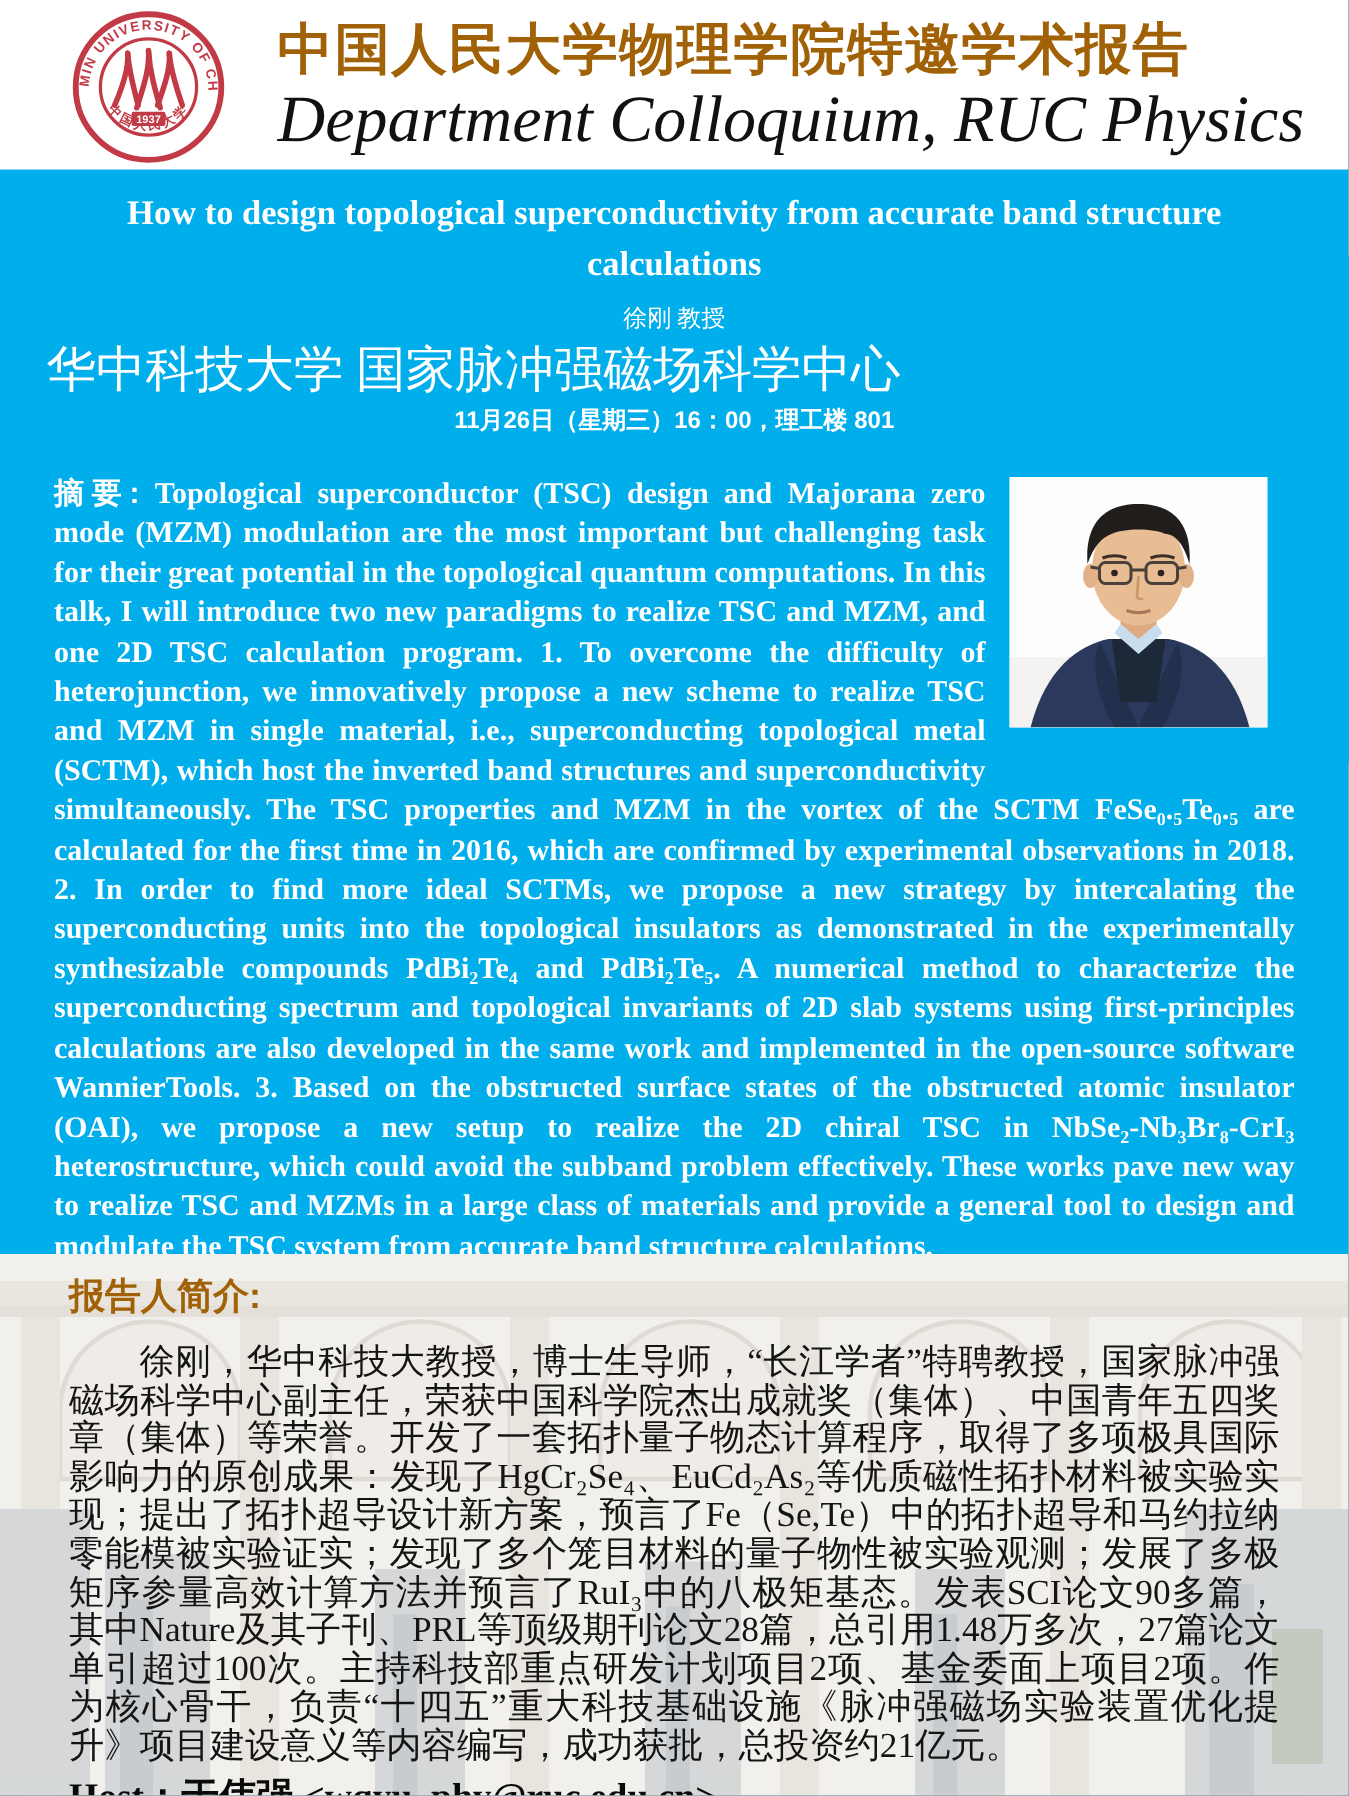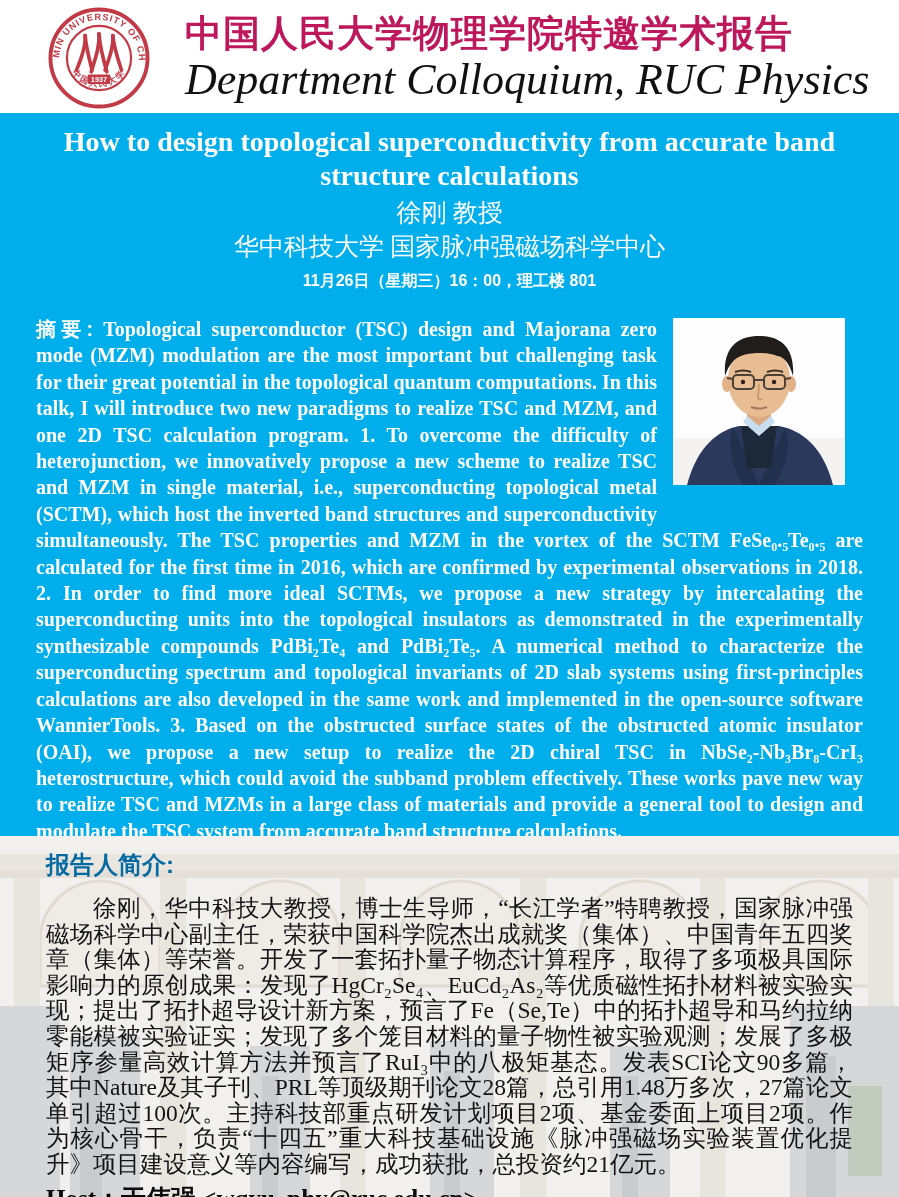--- a/index.html
+++ b/index.html
@@ -9,41 +9,41 @@
     background:#ffffff; overflow:hidden;
     font-family:"Liberation Serif","DejaVu Serif",serif;
   }
 
   
   .header { position:absolute; top:0; left:0; width:899px; height:113px; background:#fff; }
   .seal { position:absolute; left:47px; top:6px; width:104px; height:104px; }
   .header-titles { position:absolute; left:185px; top:10px; width:680px; }
   .header-title-cn {
     font-family:Liberation Serif, serif;
-    font-weight:bold; font-size:37px; line-height:47px; color:#be185d; letter-spacing:1px;
+    font-weight:bold; font-size:37px; line-height:47px; color:#a16207; letter-spacing:1px;
     white-space:nowrap;
   }
   .header-title-en {
     font-family:"Liberation Serif","DejaVu Serif",serif;
     font-weight:normal; font-style:italic; font-size:44px; line-height:46px; color:#111;
     white-space:nowrap;
   }
 
   
   .banner {
     position:absolute; top:113px; left:0; width:899px; height:723px;
     background:#00aeec; color:#ffffff;
   }
   .talk-title {
     margin:12px auto 0; width:800px; text-align:center;
-    font-weight:bold; font-size:28px; line-height:34px;
-    font-family:"Liberation Serif","DejaVu Serif",serif;
-  }
-  .talk-speaker { margin-top:3px; text-align:center; font-size:25px; line-height:34px; font-weight:normal; }
-  .talk-affiliation { text-align:center; font-size:25px; line-height:34px; }
+    font-weight:bold; font-size:23px; line-height:34px;
+    font-family:"Liberation Serif","DejaVu Serif",serif;
+  }
+  .talk-speaker { margin-top:3px; text-align:center; font-size:16px; line-height:34px; font-weight:normal; }
+  .talk-affiliation { text-align:left; font-size:33px; line-height:34px;margin-left:31px; }
   .talk-datetime {
     text-align:center; font-size:16px; line-height:34px; font-weight:bold;
     font-family:"Liberation Sans","DejaVu Sans",sans-serif;
   }
   .abstract {
     margin:18px 36px 0 36px; text-align:justify;
     font-size:20px; line-height:26.4px; font-weight:bold;
     font-family:"Liberation Serif","DejaVu Serif",serif;
   }
   .abstract-label {
@@ -57,21 +57,21 @@
 
   
   .bio {
     position:absolute; top:836px; left:0; width:899px; height:361px;
     background:#f4f2ef; color:#141414;
   }
   .bio-bg { position:absolute; inset:0; opacity:0.32; }
   .bio-content { position:relative; padding:14px 46px 0 46px; }
   .bio-heading {
     font-family:"Liberation Sans","DejaVu Sans",sans-serif;
-    font-weight:bold; font-size:24px; line-height:30px; color:#0369a1;
+    font-weight:bold; font-size:24px; line-height:30px; color:#a16207;
   }
   .bio-text {
     margin-top:16px; font-size:23.5px; line-height:25.6px; text-align:justify;
     font-family:"Liberation Serif","DejaVu Serif",serif;
     text-indent:2em; color:#141414;
   }
   .bio-host {
     margin-top:6px; font-weight:bold; font-size:25px; line-height:30px;
     font-family:"Liberation Serif","DejaVu Serif",serif; color:#0a0a0a;
   }

